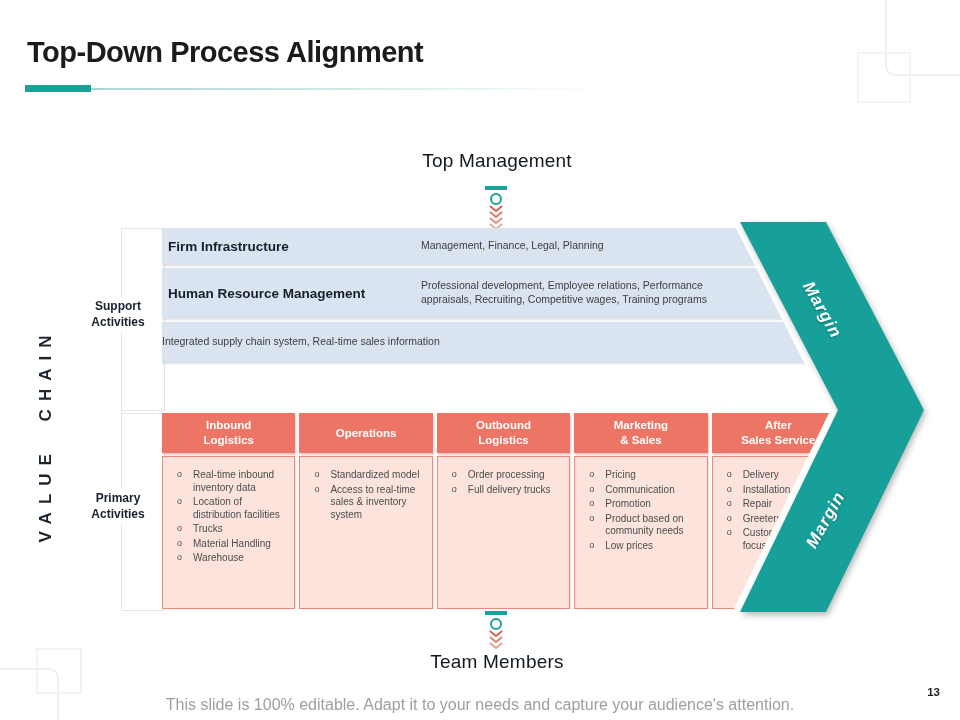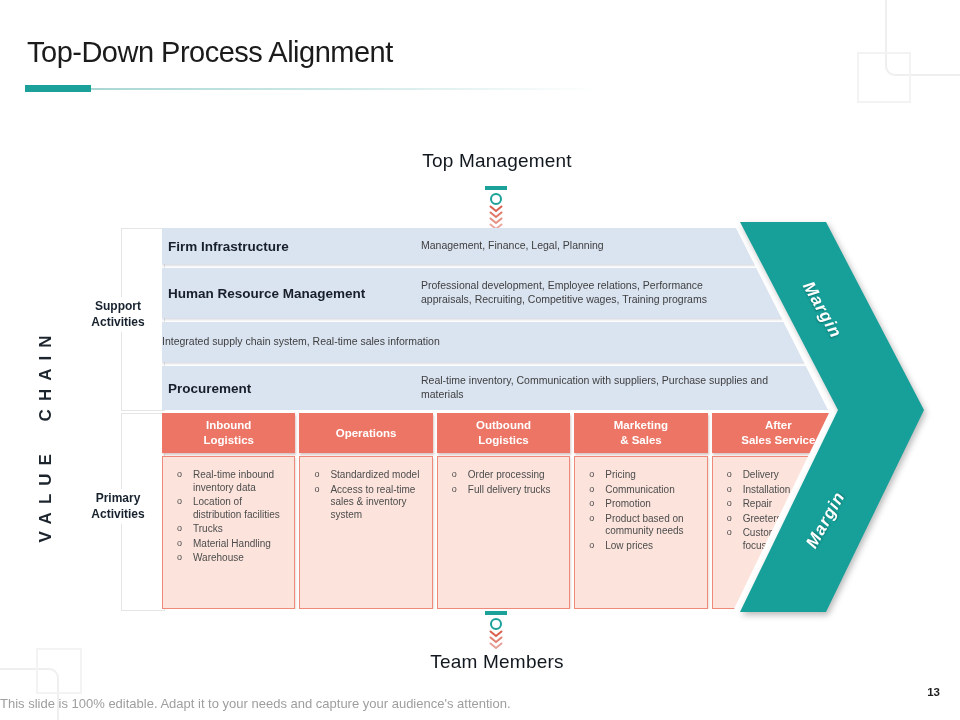--- a/index.html
+++ b/index.html
@@ -10,21 +10,21 @@
 
   
   .deco-square-tr { position:absolute; left:857px; top:52px; width:50px; height:47px; border:2px solid #f3f3f3; }
   .deco-line-tr { position:absolute; left:885px; top:0; width:75px; height:74px;
     border-left:2px solid #efefef; border-bottom:2px solid #efefef; border-bottom-left-radius:10px; }
   .deco-square-bl { position:absolute; left:36px; top:648px; width:42px; height:42px; border:2px solid #f3f3f3; }
   .deco-line-bl { position:absolute; left:0; top:668px; width:57px; height:52px;
     border-top:2px solid #efefef; border-right:2px solid #efefef; border-top-right-radius:10px; }
 
   
-  .title { position:absolute; left:27px; top:36px; font-size:29px; font-weight:normal; color:#1b1b1b; letter-spacing:-0.5px; }
+  .title { position:absolute; left:27px; top:36px; font-size:29px; font-weight:bold; color:#1b1b1b; letter-spacing:-0.5px; }
   .title-underline-thin { position:absolute; left:25px; top:88px; width:575px; height:2px;
     background:linear-gradient(to right,#9fd2cf 0%, #cfe9e7 55%, rgba(255,255,255,0) 100%); }
   .title-underline-thick { position:absolute; left:25px; top:85px; width:66px; height:7px; background:#1ca09a; }
 
   .center-label { position:absolute; left:347px; width:300px; text-align:center;
     font-size:19px; font-weight:normal; color:#12181f; letter-spacing:0.2px; }
   .top-mgmt { top:150px; }
   .team-members { top:651px; }
 
   
@@ -79,22 +79,22 @@
   .bullet-text { flex:1; padding-right:2px; }
 
   
   .arrow-svg { position:absolute; left:0; top:0; pointer-events:none; }
   .margin-label { position:absolute; font-size:17px; font-weight:bold; font-style:italic; color:#ffffff;
     letter-spacing:1px; text-shadow:1px 1px 2px rgba(0,0,0,0.25); white-space:nowrap; }
   .margin-top-label { left:791px; top:300px; transform:rotate(61deg); }
   .margin-bottom-label { left:795px; top:510px; transform:rotate(-61deg); }
 
   
-  .footer-note { position:absolute; left:0; right:0; top:696px; text-align:left;
-    font-size:13px; color:#9e9e9e; }
+  .footer-note { position:absolute; left:0; right:0; top:696px; text-align:center;
+    font-size:16px; color:#9e9e9e; }
   .page-number { position:absolute; right:20px; top:686px; font-size:11.5px; font-weight:bold; color:#1f1f1f; }
 </style>
 </head>
 <body>
 
 <div class="slide">
 
   <div class="deco-line-tr"></div>
   <div class="deco-square-tr"></div>
   <div class="deco-line-bl"></div>
@@ -142,24 +142,20 @@
 
   <div class="support-row">
     <div class="sr-title">Human Resource Management</div>
     <div class="sr-desc">Professional development, Employee relations, Performance appraisals, Recruiting, Competitive wages, Training programs</div>
   </div>
 
   <div class="support-row">
     <div class="sr-desc">Integrated supply chain system, Real-time sales information</div>
   </div>
 
-  <div class="support-row">
-    <div class="sr-title">Procurement</div>
-    <div class="sr-desc">Real-time inventory, Communication with suppliers, Purchase supplies and materials</div>
-  </div>
 </div>
 
   <div class="primary-cols">
   <div class="pcol">
     <div class="pcol-header">Inbound
 Logistics</div>
     <div class="pcol-body">
   <div class="bullet">
     <span class="bullet-marker">o</span>
     <span class="bullet-text">Real-time inbound inventory data</span>

